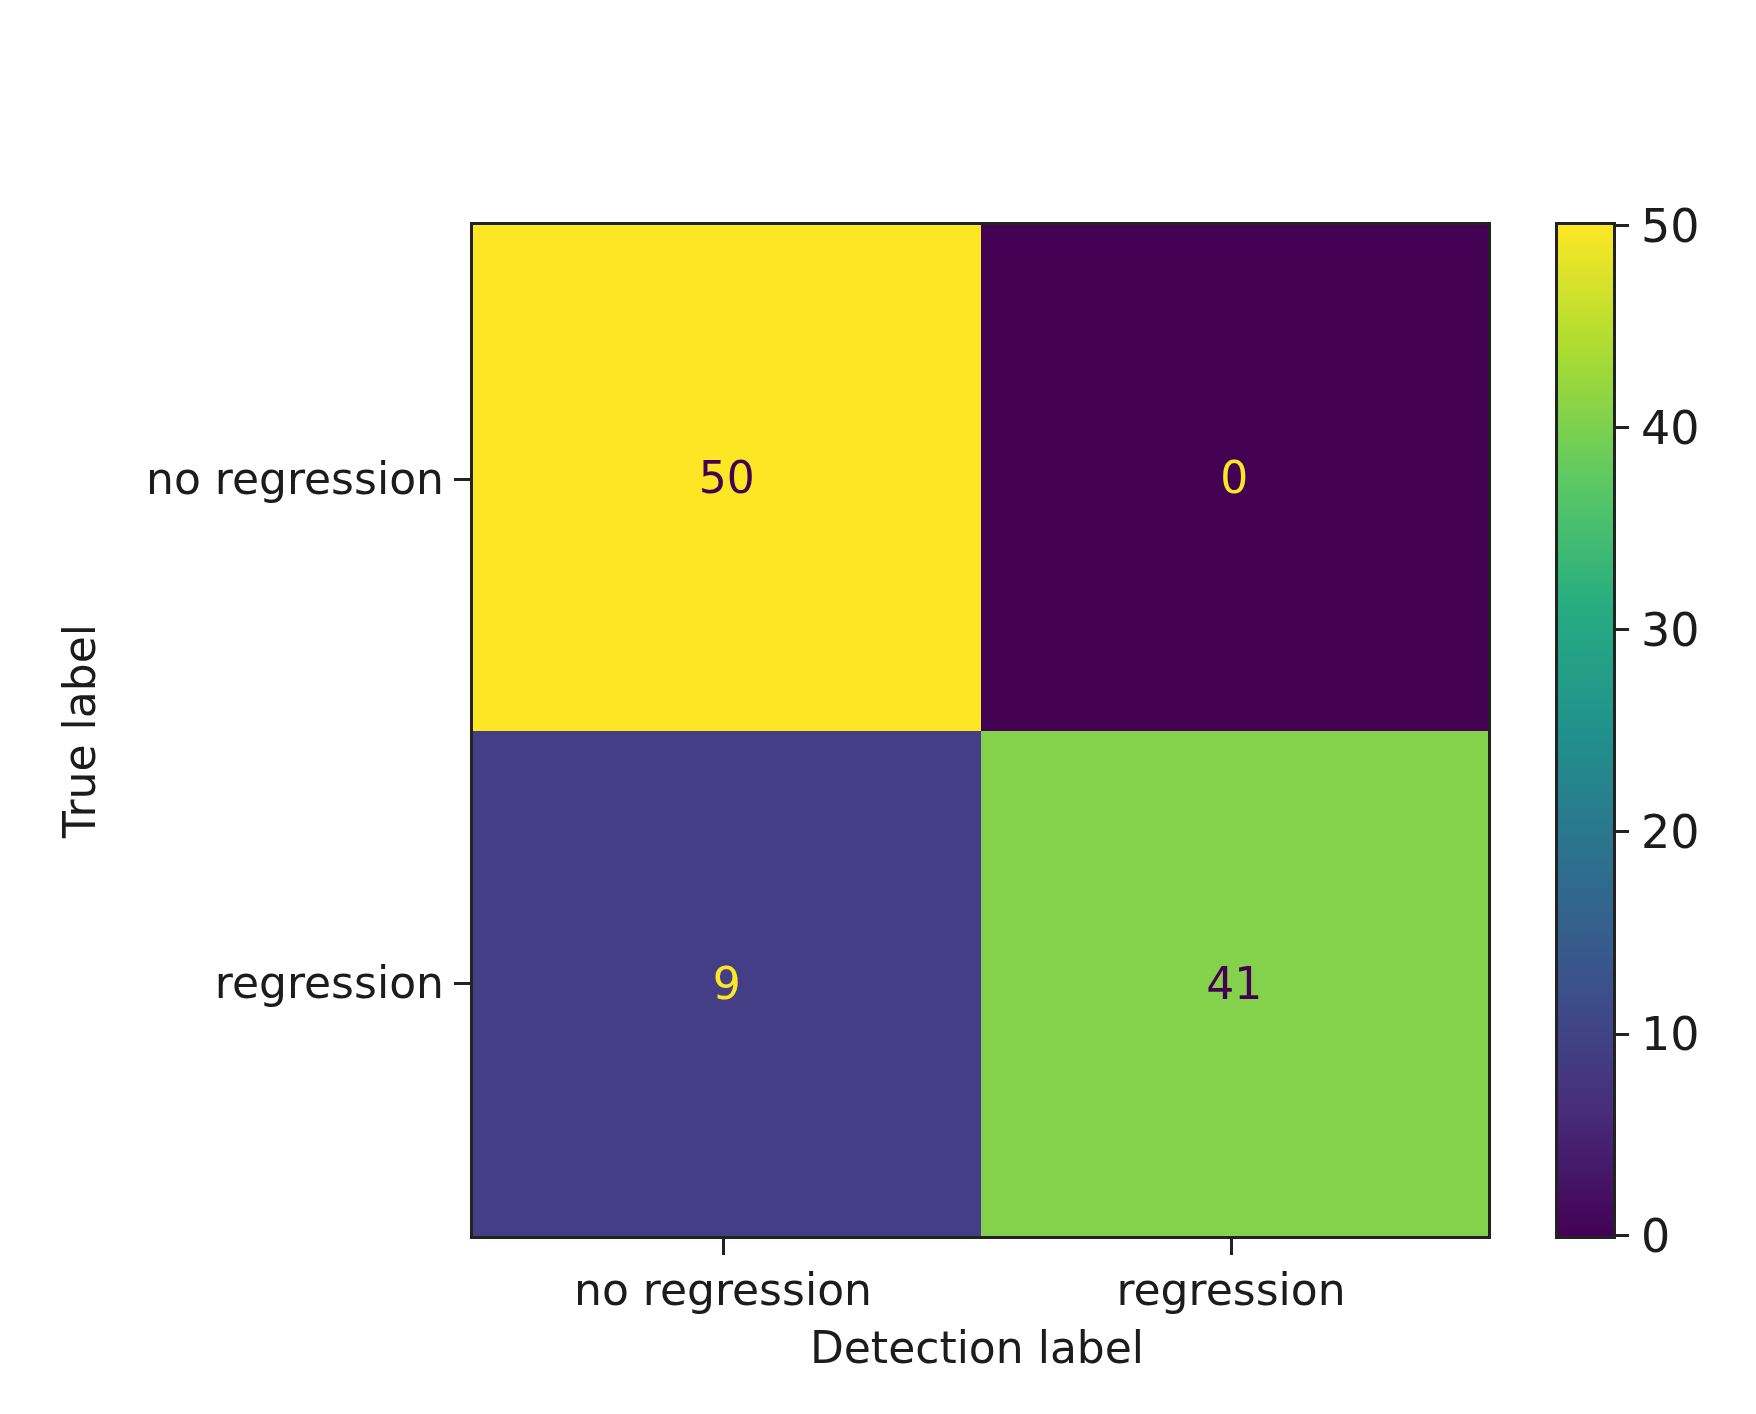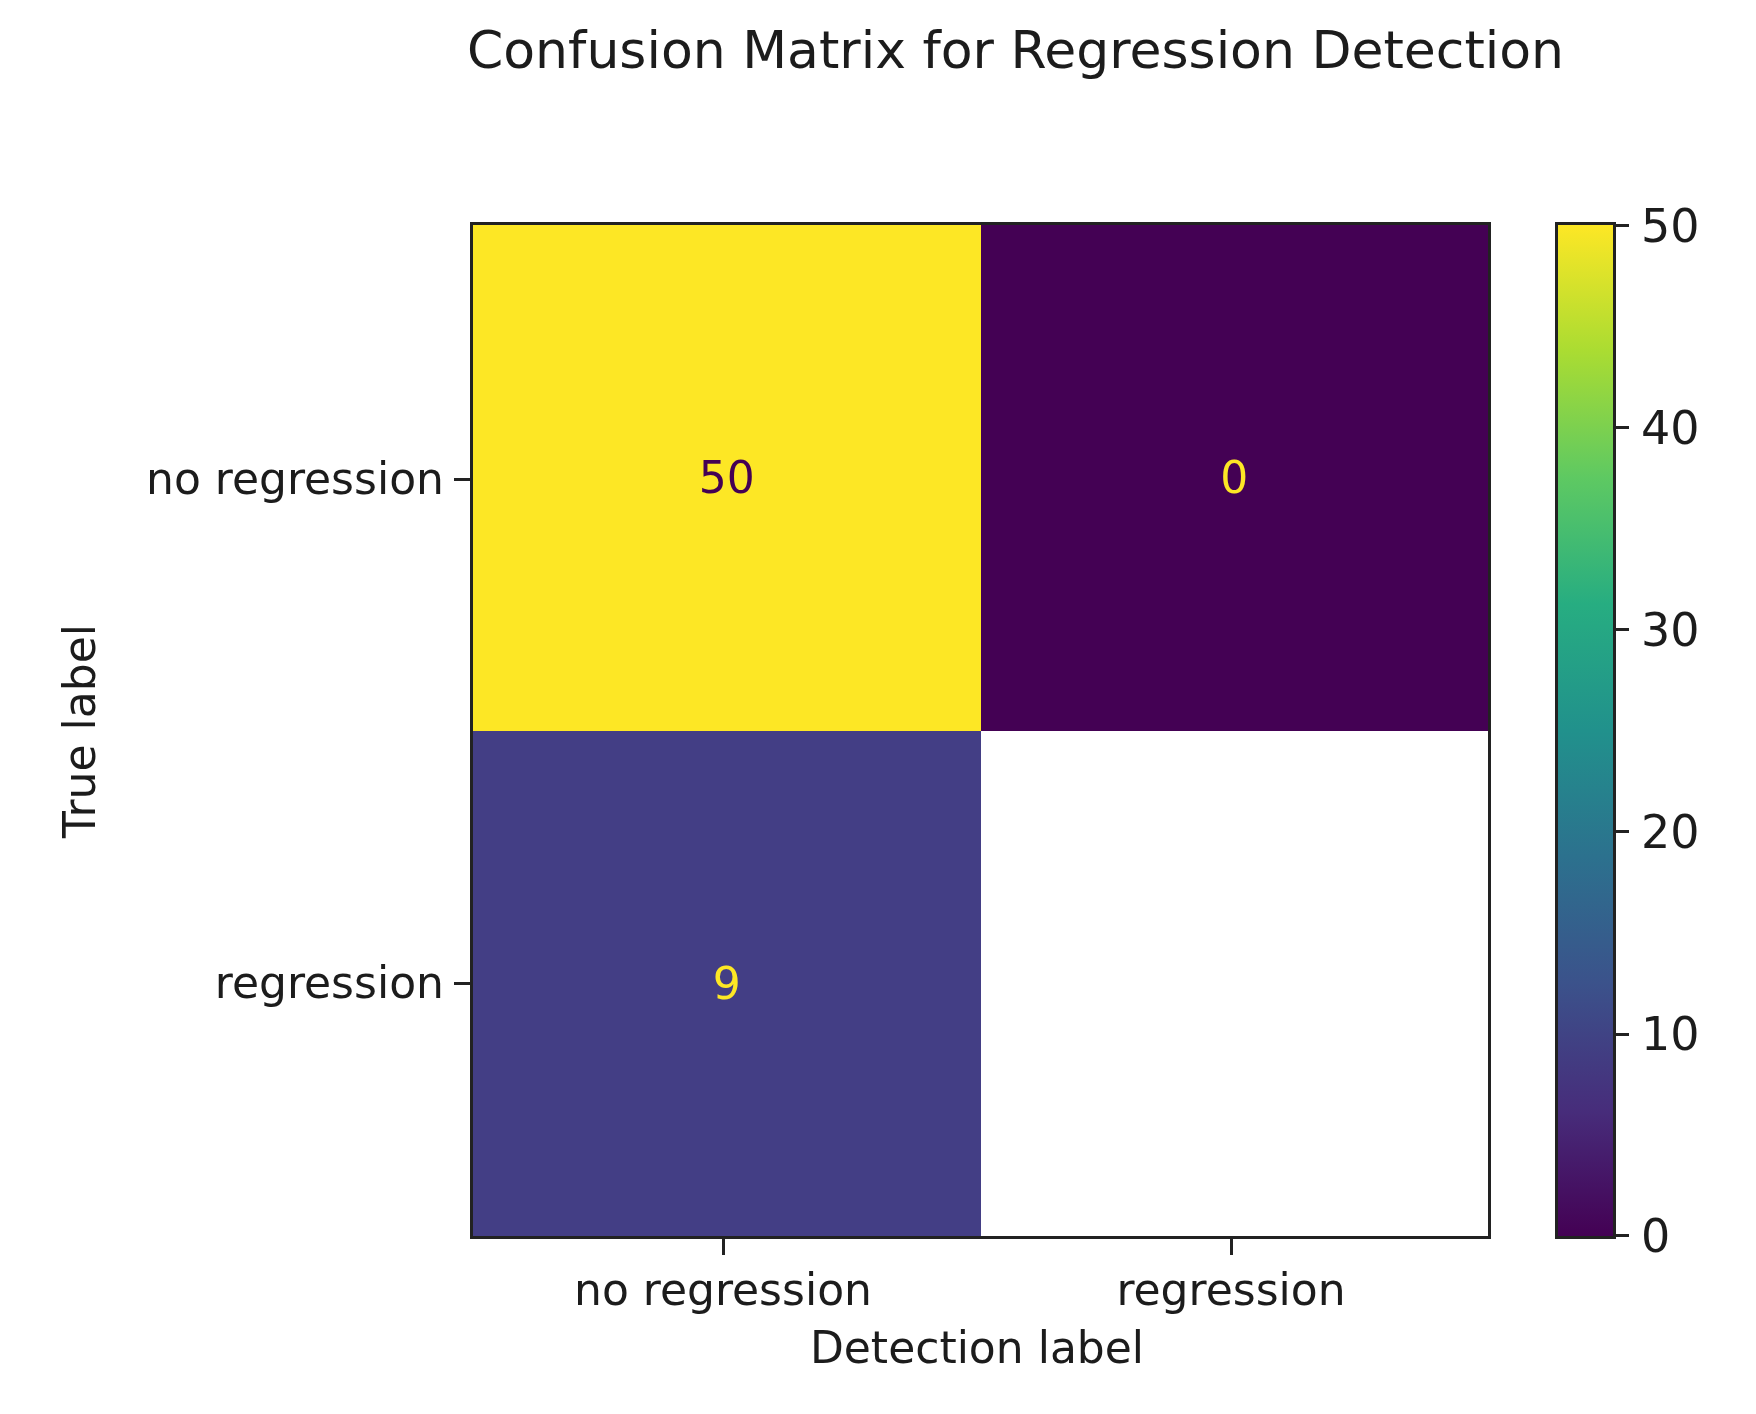--- a/index.html
+++ b/index.html
@@ -101,31 +101,33 @@
     text-align: left;
     font-size: 46px;
     white-space: nowrap;
   }
 </style>
 </head>
 <body>
 
 <div class="figure">
 
-  <div class="chart-title">Confusion Matrix for Regression Detection</div>
 
   <div class="plot">
     <div class="cell" style="background-color: rgb(253, 231, 37); color: rgb(68, 1, 84);">
       <span>50</span>
     </div>
     <div class="cell" style="background-color: rgb(68, 1, 84); color: rgb(253, 231, 37);">
       <span>0</span>
     </div>
     <div class="cell" style="background-color: rgb(67, 62, 133); color: rgb(253, 231, 37);">
       <span>9</span>
+    </div>
+    <div class="cell" style="background-color: rgb(132, 210, 75); color: rgb(68, 1, 84);">
+      <span>41</span>
     </div>
   </div>
 
   <div class="tick h" style="left:454px; top:478px;"></div>
   <div class="tick h" style="left:454px; top:982px;"></div>
   <div class="y-tick-label" style="top:449px;">no regression</div>
   <div class="y-tick-label" style="top:953px;">regression</div>
   <div class="ylabel">True label</div>
 
   <div class="tick v" style="left:722px; top:1239px;"></div>

